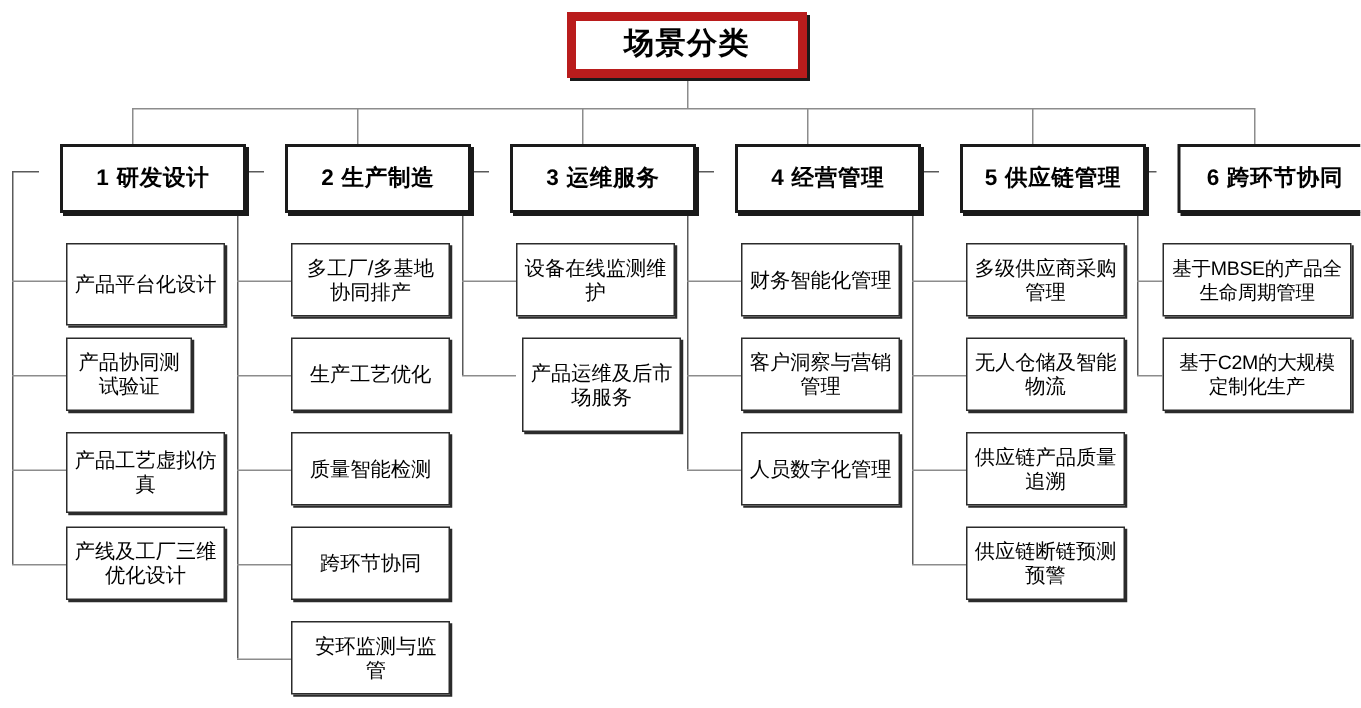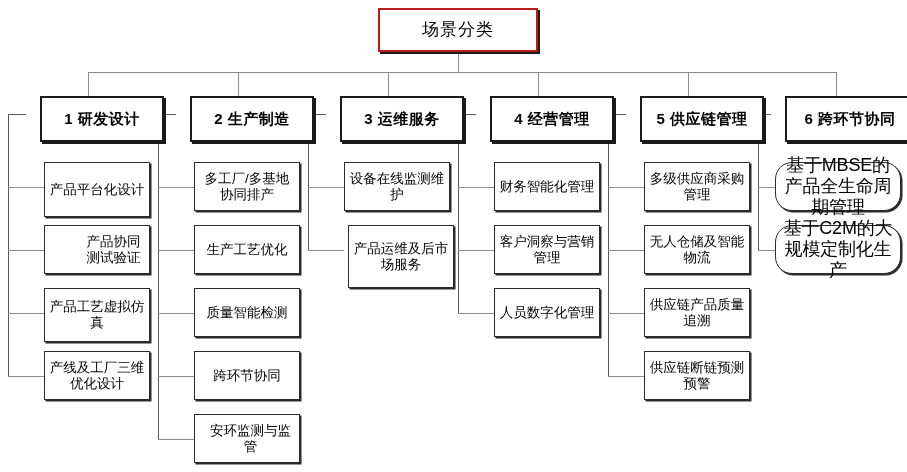--- a/index.html
+++ b/index.html
@@ -41,24 +41,24 @@
     background: #ffffff;
     display: flex;
     align-items: center;
     justify-content: center;
     text-align: center;
     line-height: 1.18;
     z-index: 3;
   }
 
   .root-box {
-    border: 2px solid #b91c1c;
+    border: 6px solid #b91c1c;
     box-shadow: 2px 2px 0 0 #1a1a1a;
-    font-weight: normal;
-    font-size: 17px;
+    font-weight: bold;
+    font-size: 20px;
     letter-spacing: 1px;
   }
 
   .cat-box {
     border: 2px solid #1a1a1a;
     box-shadow: 2px 2px 0 0 #1a1a1a;
     font-weight: bold;
     font-size: 15px;
     letter-spacing: 0.5px;
     margin-left: 14px;
@@ -69,21 +69,21 @@
     box-shadow: 1.5px 1.5px 0 0 #2b2b2b;
     font-weight: normal;
     font-size: 13.5px;
     padding: 2px 4px;
   }
   .item-box .txt {
     display: block;
     width: 100%;
     word-break: break-all;
   }
-  .item-box.tight { font-size: 18px; letter-spacing: -0.2px; border-radius: 17px; }
+  .item-box.tight { font-size: 13px; letter-spacing: -0.2px; }
 </style>
 </head>
 <body>
 
 <div id="canvas">
 
 <div class="box root-box" style="left: 378px; top: 8px; width: 160px; height: 44px;">
       <span class="txt">场景分类</span>
     </div>
     <div class="line-v" style="left: 458px; top: 52px; height: 20px;"></div>
@@ -92,21 +92,21 @@
     <div class="box cat-box" style="left: 26px; top: 96px; width: 124px; height: 46px;">
       <span class="txt">1 研发设计</span>
     </div>
     <div class="line-h dark" style="left: 8px; top: 114px; width: 18px;"></div>
     <div class="line-v dark" style="left: 8px; top: 114px; height: 261.5px;"></div>
     <div class="line-h" style="left: 8px; top: 186.5px; width: 36px;"></div>
     <div class="box item-box" style="left: 44px; top: 162px; width: 106px; height: 55px;">
       <span class="txt">产品平台化设计</span>
     </div>
     <div class="line-h" style="left: 8px; top: 249.5px; width: 36px;"></div>
-    <div class="box item-box" style="left: 44px; top: 225px; width: 106px; height: 49px; padding-left: 37px;">
+    <div class="box item-box" style="left: 44px; top: 225px; width: 84px; height: 49px;">
       <span class="txt">产品协同测试验证</span>
     </div>
     <div class="line-h" style="left: 8px; top: 312.5px; width: 36px;"></div>
     <div class="box item-box" style="left: 44px; top: 288px; width: 106px; height: 54px;">
       <span class="txt">产品工艺虚拟仿真</span>
     </div>
     <div class="line-h" style="left: 8px; top: 375.5px; width: 36px;"></div>
     <div class="box item-box" style="left: 44px; top: 351px; width: 106px; height: 49px;">
       <span class="txt">产线及工厂三维优化设计</span>
     </div>

